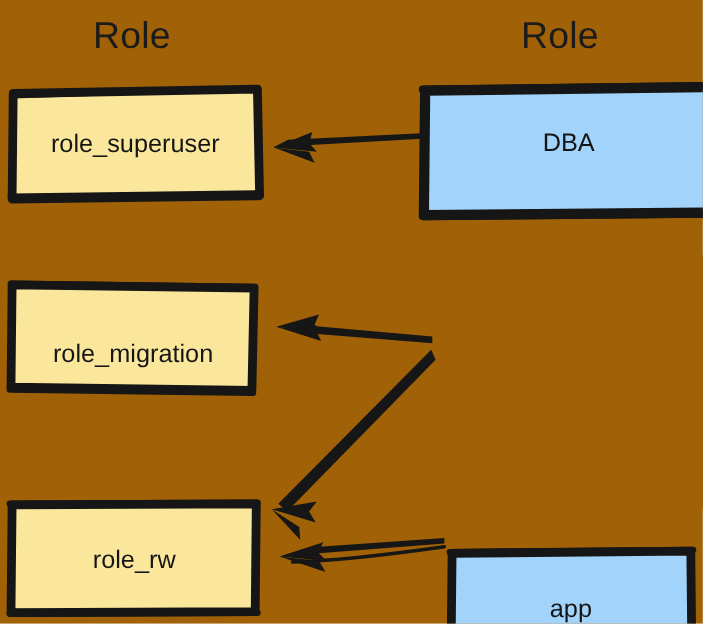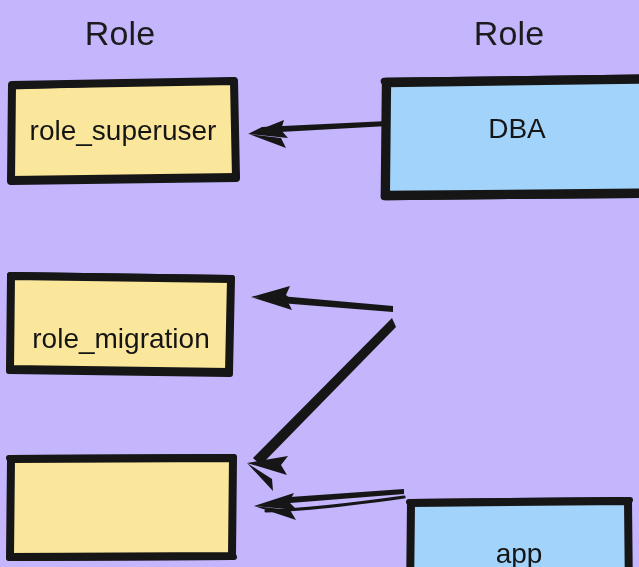--- a/index.html
+++ b/index.html
@@ -1,19 +1,19 @@
 <!DOCTYPE html>
 <html><head>
 <meta charset="utf-8">
 <style>
   html,body{margin:0;padding:0;background:#ffffff;}
   #stage{
     position:relative;
     width:639px;height:567px;
-    background:#c4b5fd;
+    background:#a16207;
     overflow:hidden;
     font-family:"Liberation Sans","DejaVu Sans",sans-serif;
   }
   .col-header{
     position:absolute;
     font-size:34px;
     color:#1b1b1b;
     letter-spacing:0.2px;
     white-space:nowrap;
     transform:translateX(-50%);
@@ -21,21 +21,21 @@
   #hdr-role{left:120px;top:14px;}
   #hdr-user{left:509px;top:14px;}
 
   .node{
     position:absolute;
     box-sizing:border-box;
     display:flex;
     align-items:center;
     justify-content:center;
     color:#141414;
-    font-size:28px;
+    font-size:23px;
     white-space:nowrap;
   }
   .node .node-label{position:relative;z-index:3;}
   .node .ink{
     position:absolute;
     inset:-5px;
     z-index:2;
     pointer-events:none;
   }
   .role .node-label{color:#151515;}
@@ -60,37 +60,38 @@
   <div class="node role" id="n-role-superuser" style="left:10px;top:80px;width:226px;height:101px;">
     <svg class="ink" viewBox="0 0 236 111" preserveAspectRatio="none">
       <path d="M7,10 L229,6 L231,103 L6,106 Z" fill="#FAE79B" stroke="none"></path>
       <path d="M7,10 L229,6 L231,103 L6,106 Z" fill="none" stroke="#161616" stroke-width="8" stroke-linejoin="round"></path>
       <path d="M6,12 L230,5" fill="none" stroke="#161616" stroke-width="5" stroke-linecap="round"></path>
       <path d="M5,104 L232,101" fill="none" stroke="#161616" stroke-width="6" stroke-linecap="round"></path>
     </svg>
     <span class="node-label">role_superuser</span>
   </div>
 
-  <div class="node role" id="n-role-migration" style="left:8px;top:273px;width:226px;height:131px;border-radius:17px;">
+  <div class="node role" id="n-role-migration" style="left:8px;top:256px;width:226px;height:131px;border-radius:17px;">
     <svg class="ink" viewBox="0 0 236 112" preserveAspectRatio="none">
       <path d="M8,8 L228,11 L226,104 L7,101 Z" fill="#FAE79B" stroke="none"></path>
       <path d="M8,8 L228,11 L226,104 L7,101 Z" fill="none" stroke="#161616" stroke-width="8" stroke-linejoin="round"></path>
       <path d="M7,7 L229,10" fill="none" stroke="#161616" stroke-width="6" stroke-linecap="round"></path>
       <path d="M6,103 L227,106" fill="none" stroke="#161616" stroke-width="6" stroke-linecap="round"></path>
     </svg>
     <span class="node-label">role_migration</span>
   </div>
 
   <div class="node role" id="n-role-rw" style="left:8px;top:456px;width:228px;height:104px;">
     <svg class="ink" viewBox="0 0 238 114" preserveAspectRatio="none">
       <path d="M8,8 L230,7 L229,105 L7,106 Z" fill="#FAE79B" stroke="none"></path>
       <path d="M8,8 L230,7 L229,105 L7,106 Z" fill="none" stroke="#161616" stroke-width="8" stroke-linejoin="round"></path>
       <path d="M6,7 L231,6" fill="none" stroke="#161616" stroke-width="6" stroke-linecap="round"></path>
       <path d="M6,107 L231,106" fill="none" stroke="#161616" stroke-width="6" stroke-linecap="round"></path>
     </svg>
+    <span class="node-label">role_rw</span>
   </div>
 
   <div class="node user" id="n-dba" style="left:381px;top:77px;width:272px;height:104px;">
     <svg class="ink" viewBox="0 0 242 114" preserveAspectRatio="none">
       <path d="M9,9 L234,6 L235,104 L8,106 Z" fill="#A2D4FB" stroke="none"></path>
       <path d="M9,9 L234,6 L235,104 L8,106 Z" fill="none" stroke="#161616" stroke-width="8" stroke-linejoin="round"></path>
       <path d="M7,8 L236,5" fill="none" stroke="#161616" stroke-width="6" stroke-linecap="round"></path>
       <path d="M7,107 L236,105" fill="none" stroke="#161616" stroke-width="6" stroke-linecap="round"></path>
     </svg>
     <span class="node-label">DBA</span>

